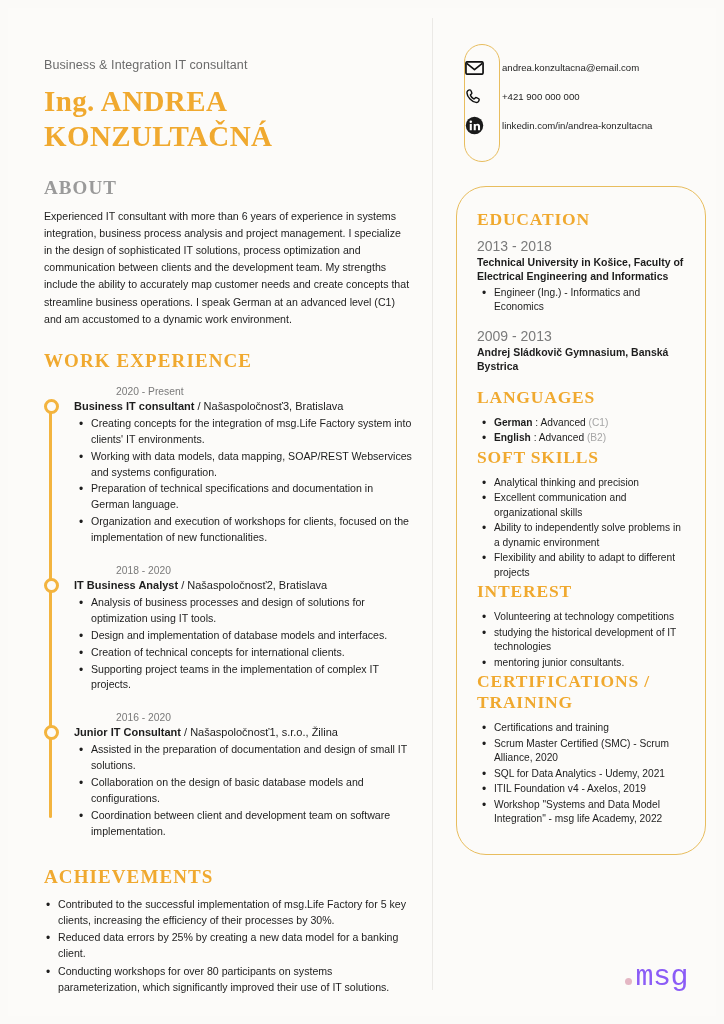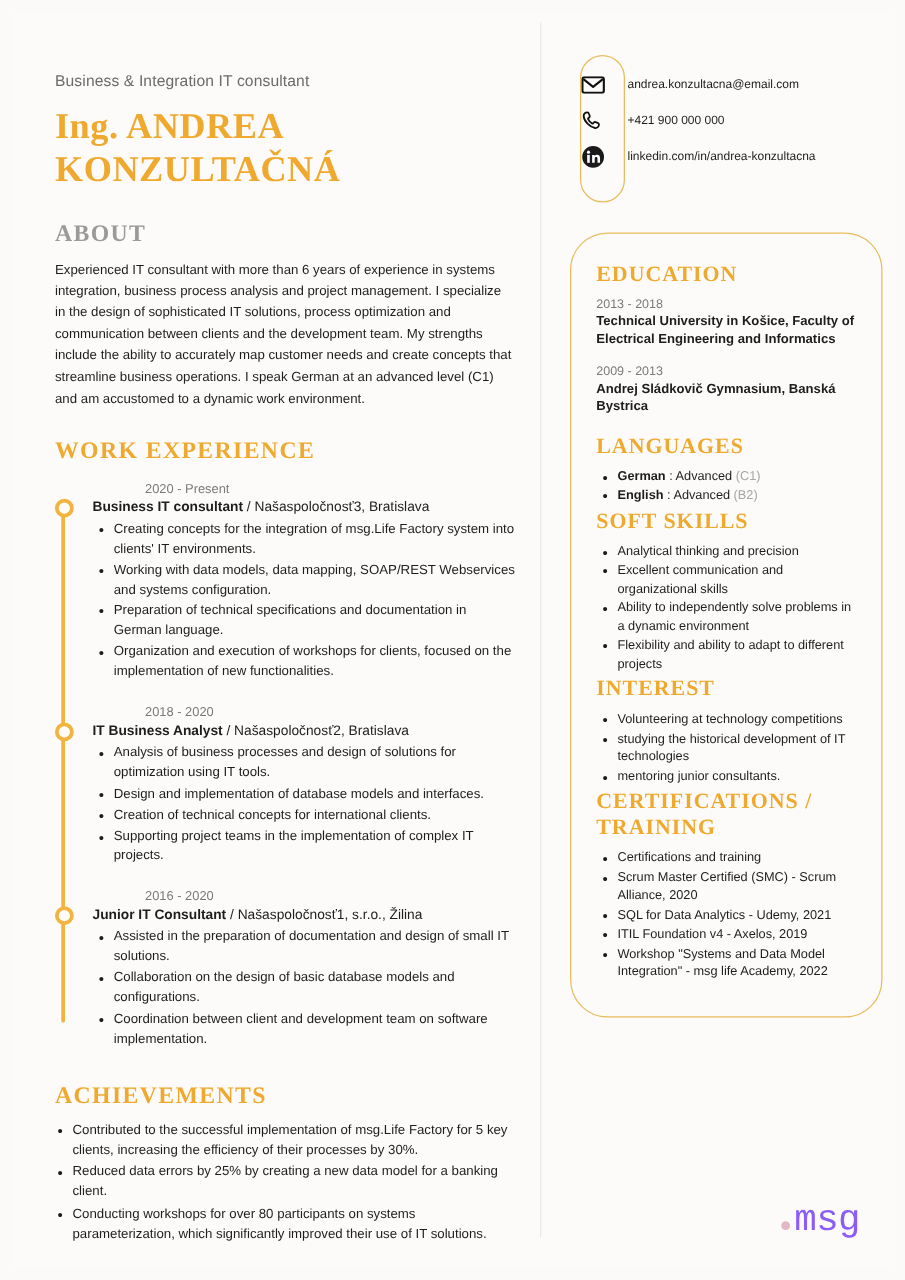--- a/index.html
+++ b/index.html
@@ -192,21 +192,21 @@
     padding: 22px 20px 26px 20px;
     box-sizing: border-box;
     width: 250px;
   }
   .panel .sec-head {
     font-size: 17.5px;
     letter-spacing: .8px;
     margin-bottom: 8px;
   }
   .edu-date {
-    font-size: 10px;
+    font-size: 14px;
     color: #7a7a7a;
     margin-bottom: 1px;
   }
   .edu-school {
     font-size: 10.5px;
     font-weight: 700;
     line-height: 1.38;
     margin-bottom: 2px;
   }
   .panel ul.bullets li { font-size: 10.2px; line-height: 1.42; }
@@ -349,20 +349,23 @@
 
       </div>
     </div>
 
     <div class="panel">
 
       <div class="sec-head orange">EDUCATION</div>
       <div class="edu-entry">
         <div class="edu-date">2013 - 2018</div>
         <div class="edu-school">Technical University in Košice, Faculty of Electrical Engineering and Informatics</div>
+        <ul class="bullets">
+          <li>Engineer (Ing.) - Informatics and Economics</li>
+        </ul>
       </div>
       <div class="edu-entry">
         <div class="edu-date">2009 - 2013</div>
         <div class="edu-school">Andrej Sládkovič Gymnasium, Banská Bystrica</div>
       </div>
 
       <div class="panel-sec">
         <div class="sec-head orange">LANGUAGES</div>
         <ul class="bullets">
           <li class="lang-item"><span class="lname">German</span><span> : </span><span>Advanced</span> <span class="lcefr">(C1)</span></li>

